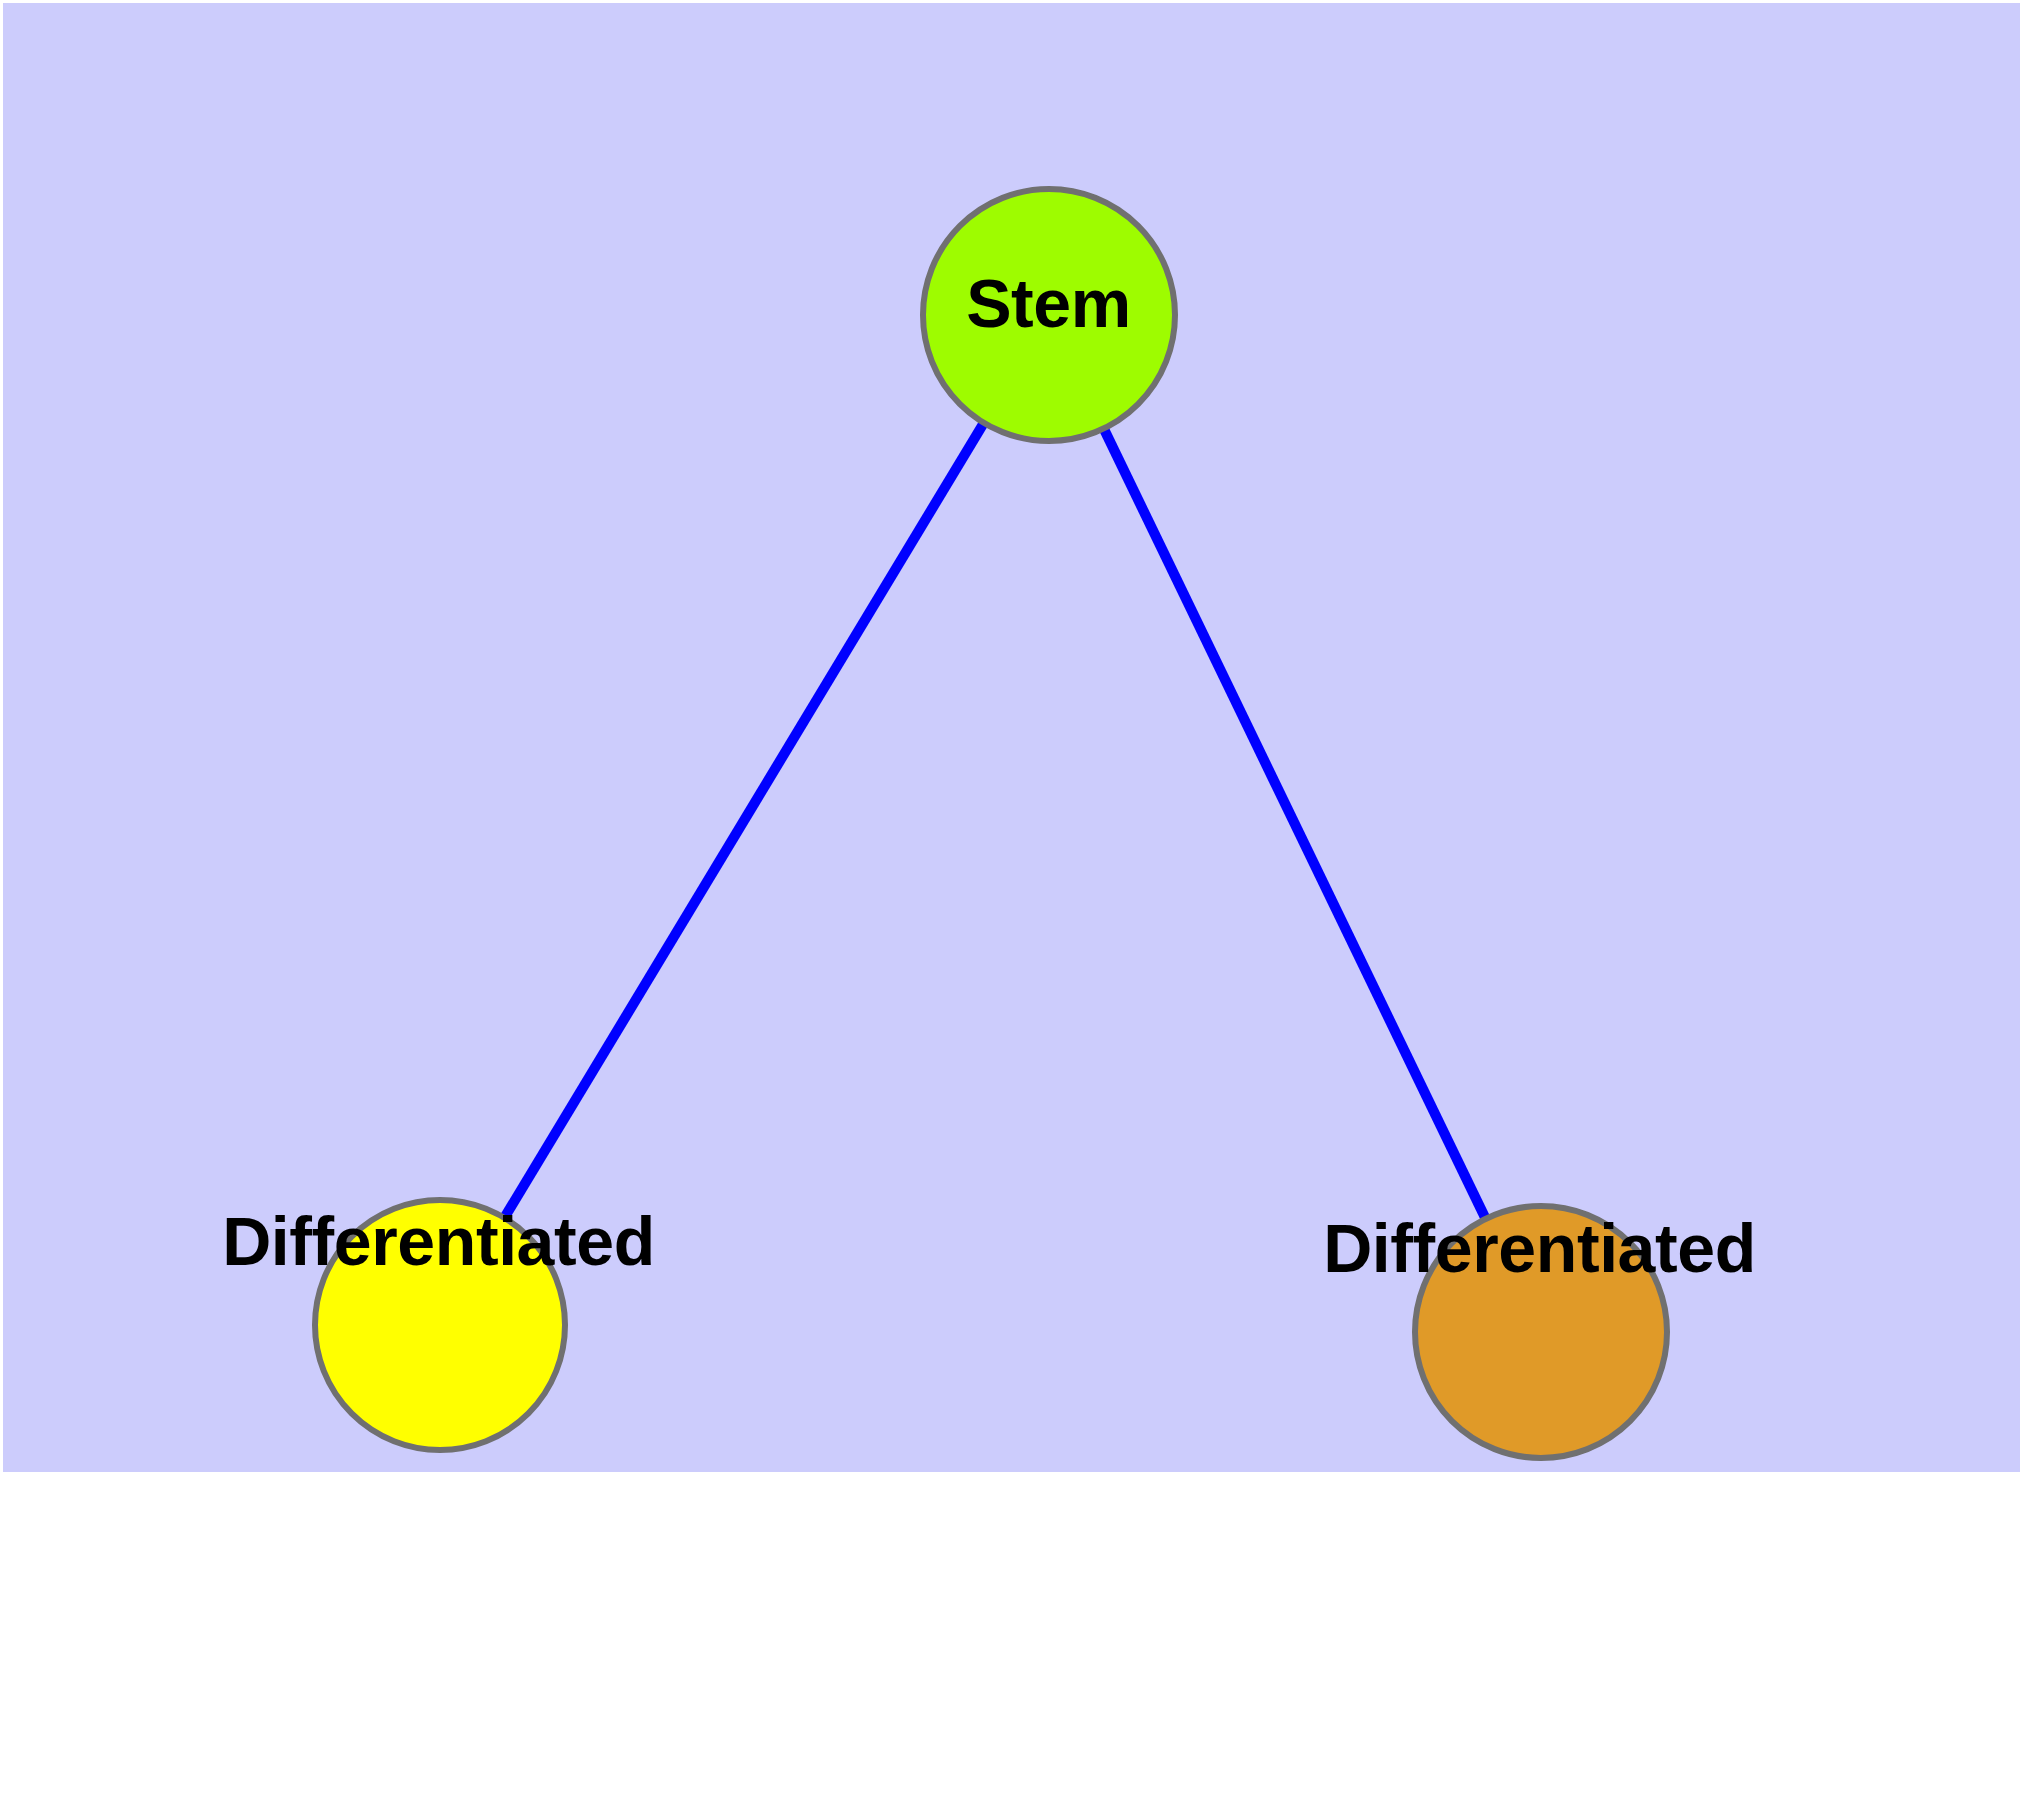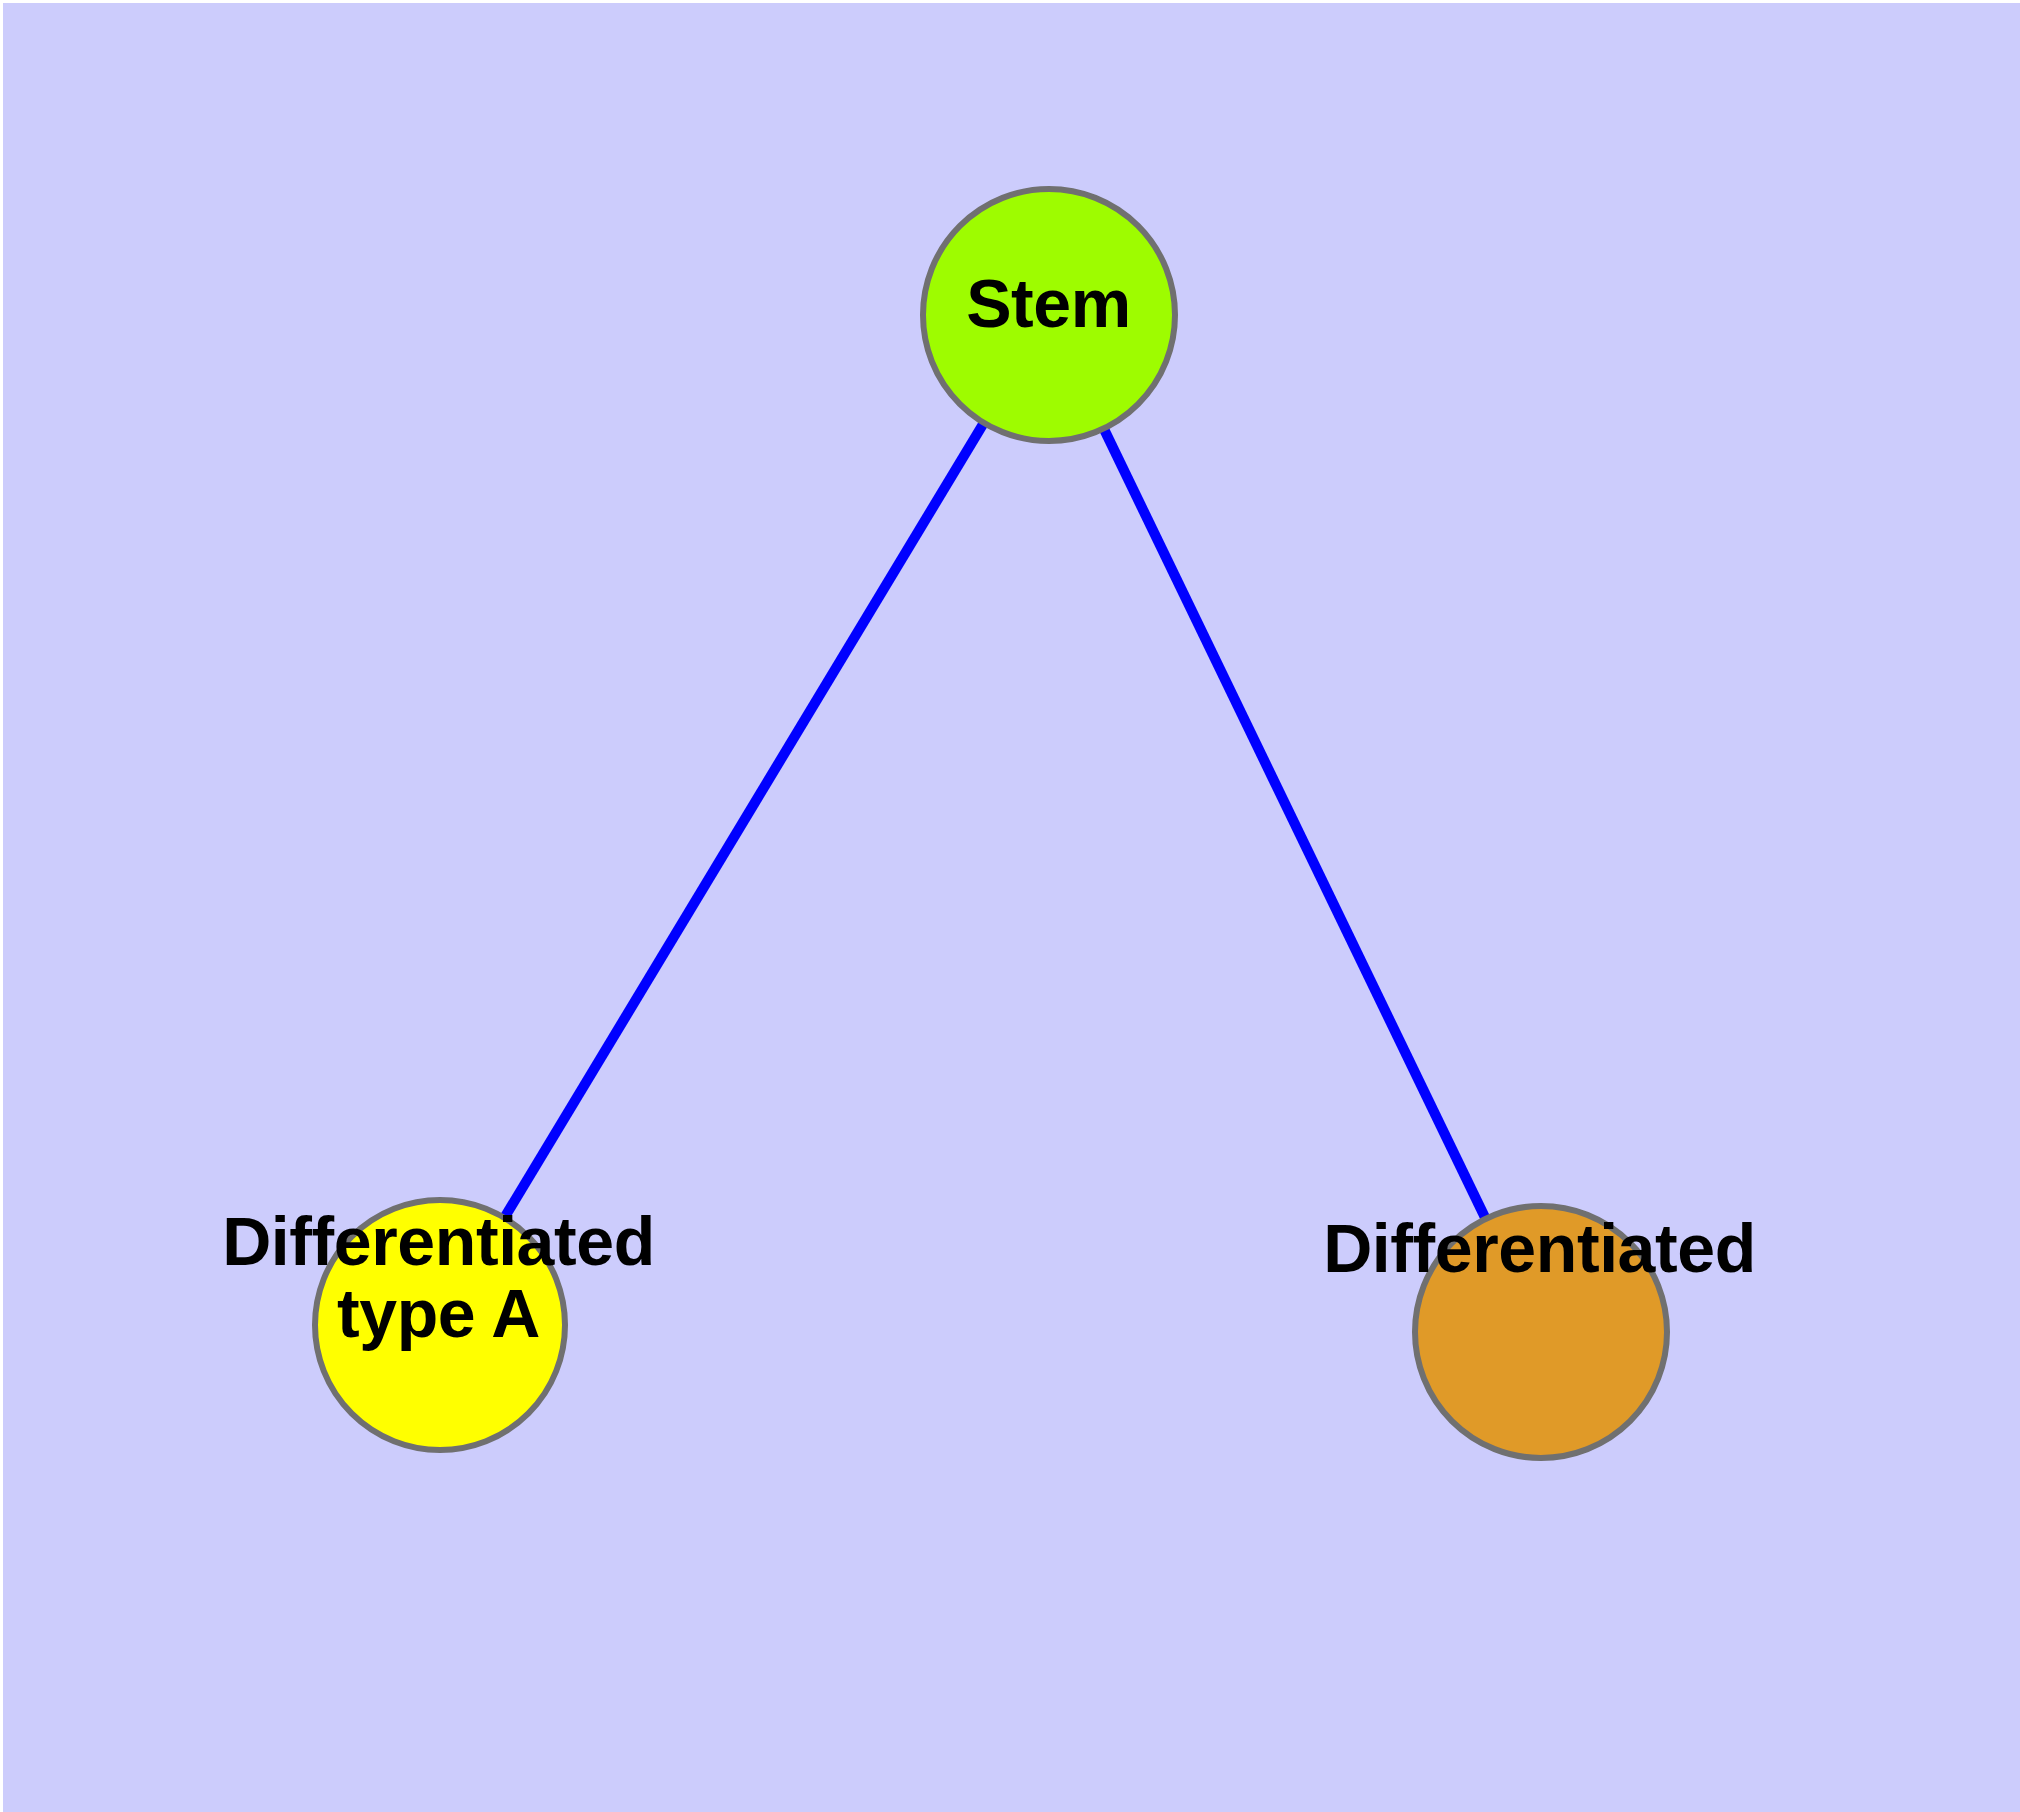--- a/index.html
+++ b/index.html
@@ -13,21 +13,21 @@
     height: 1812px;
     background: #ffffff;
     overflow: hidden;
     font-family: "Liberation Sans", sans-serif;
   }
   #plot-area {
     position: absolute;
     left: 2.5px;
     top: 3.4px;
     width: 2018px;
-    height: 1809px;
+    height: 1469px;
     background: #ccccfc;
     overflow: hidden;
   }
   #edge-layer {
     position: absolute;
     left: 0;
     top: 0;
     width: 2018px;
     height: 1809px;
   }
@@ -60,19 +60,19 @@
     </svg>
 
     <div class="node" style="left:917px; top:183px; width:258px; height:258px; background:#9efc00;"></div>
 
     <div class="node" style="left:309px; top:1194px; width:256px; height:256px; background:#ffff00;"></div>
 
     <div class="node" style="left:1409px; top:1200px; width:258px; height:258px; background:#e09a28;"></div>
 
     <div class="node-label" style="left:707px; top:264px; width:678px; font-size:68px;">Stem</div>
 
-    <div class="node-label" style="left:97px; top:1202px; width:678px; font-size:68px;"><span>Differentiated</span><br><span>type A</span></div>
+    <div class="node-label" style="left:97px; top:1202px; width:678px; font-size:68px;"><span>Differentiated</span><br></div>
 
     <div class="node-label" style="left:1198px; top:1209px; width:678px; font-size:68px;"><span>Differentiated</span><br></div>
 
   </div>
 </div>
 
 
 </body></html>

